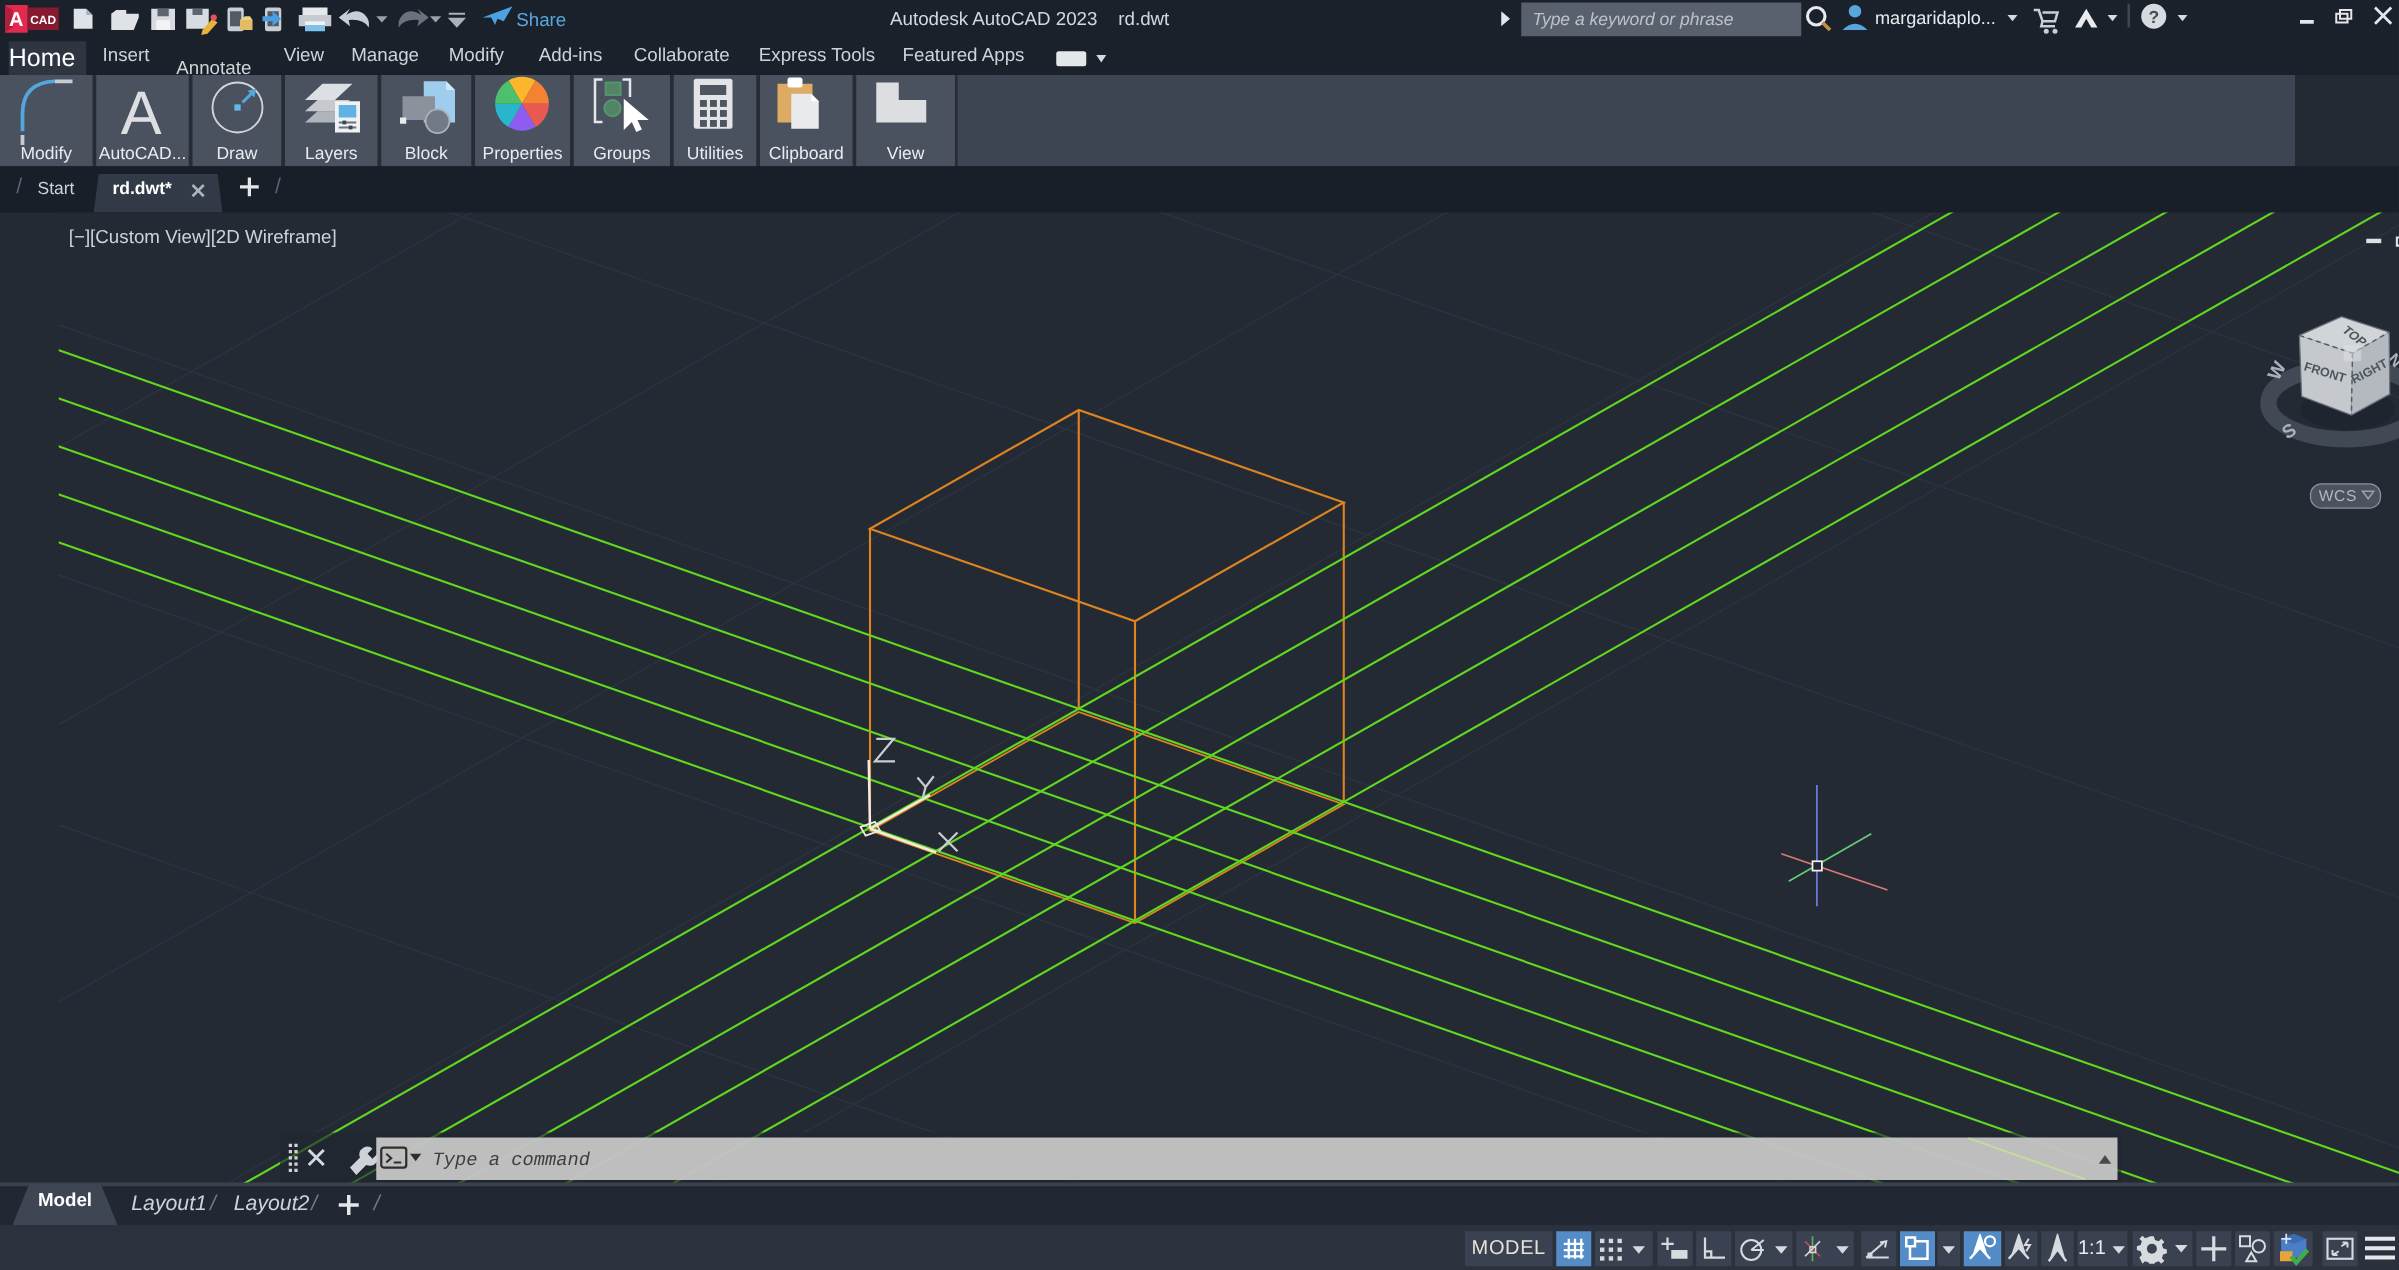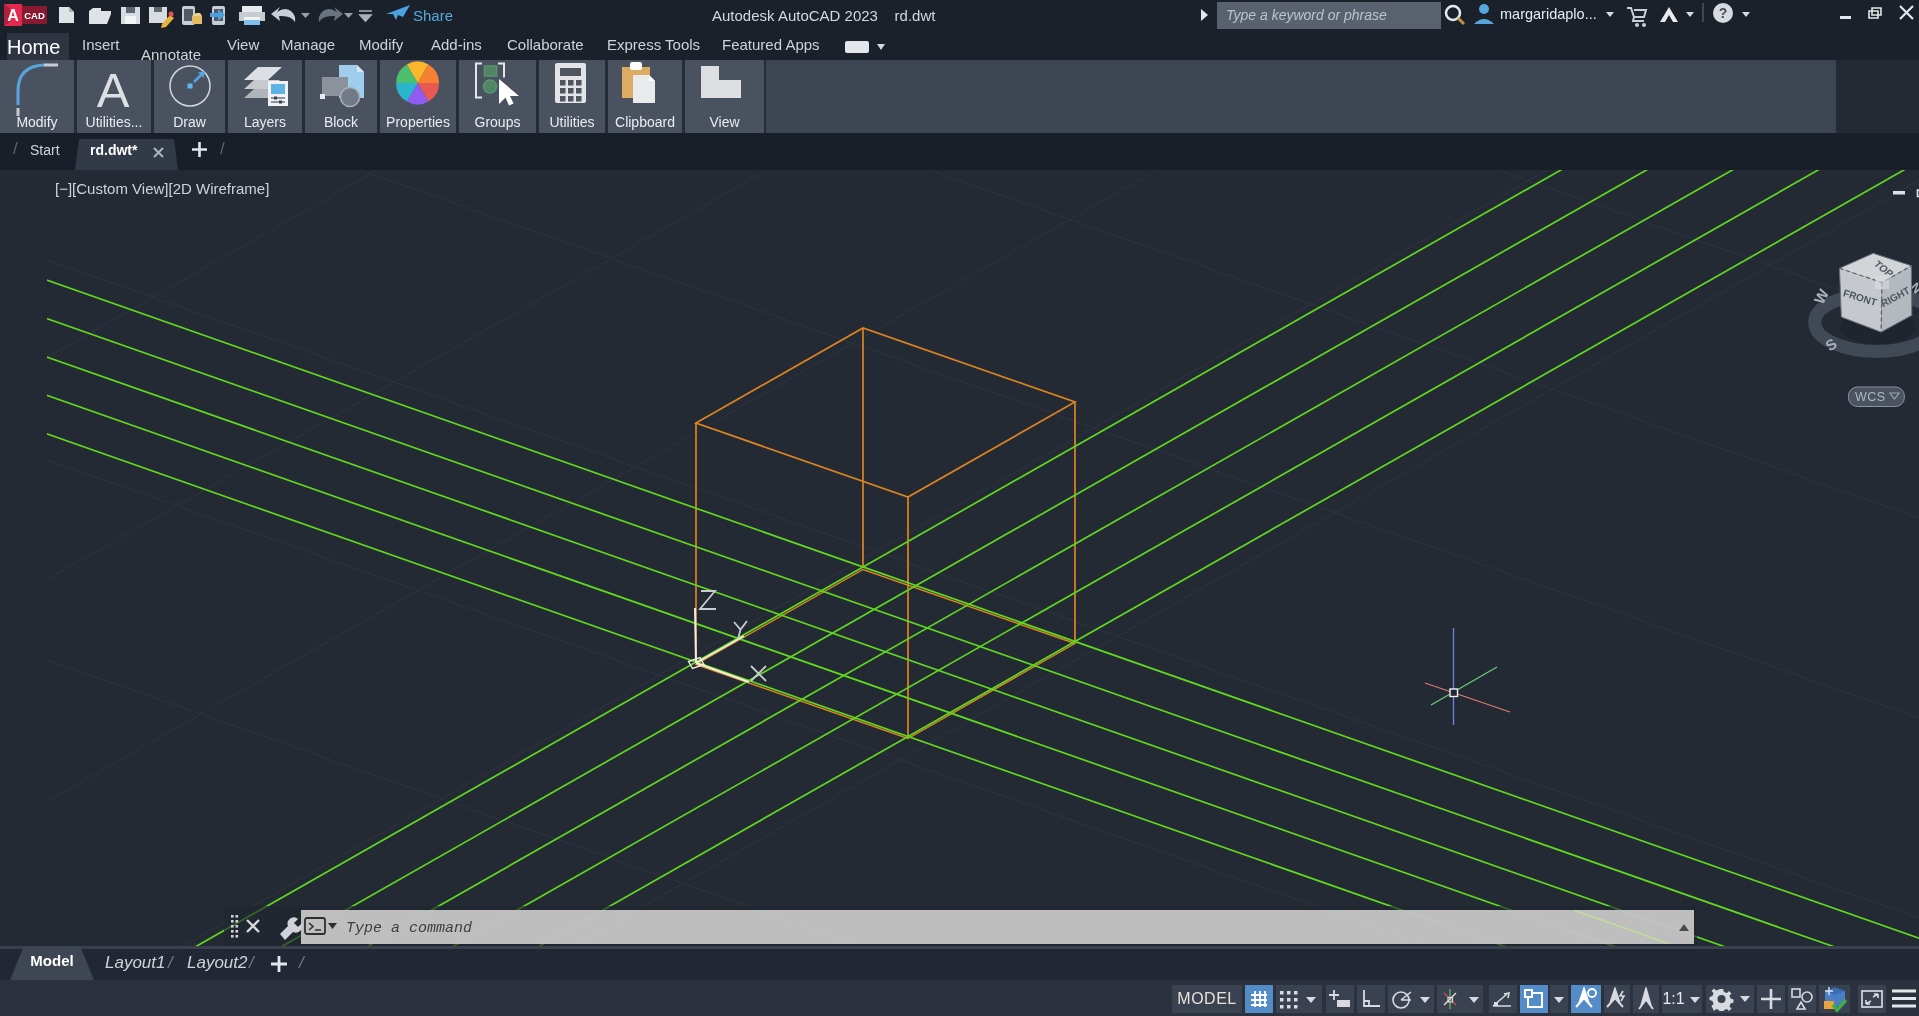--- a/index.html
+++ b/index.html
@@ -97,21 +97,21 @@
     <rect x="2" y="2" width="24" height="12" rx="2" fill="#e4e7ea"></rect>
     <path d="M34 5 l8 0 l-4 6 Z" fill="#d6dade"></path>
   </svg>
 </div>
 <div id="ribbon">
   <div class="abs" style="left:0;top:0;width:766px;height:73px;background:#262c36"></div>
   <div class="panel" style="left:0;width:74px">
       <div class="plabel">Modify</div>
     </div>
   <div class="panel" style="left:77px;width:74px">
-      <div class="plabel">Utilities...</div>
+      <div class="plabel">AutoCAD...</div>
     </div>
   <div class="panel" style="left:154px;width:71px">
       <div class="plabel">Draw</div>
     </div>
   <div class="panel" style="left:228px;width:74px">
       <div class="plabel">Layers</div>
     </div>
   <div class="panel" style="left:305px;width:72px">
       <div class="plabel">Block</div>
     </div>

